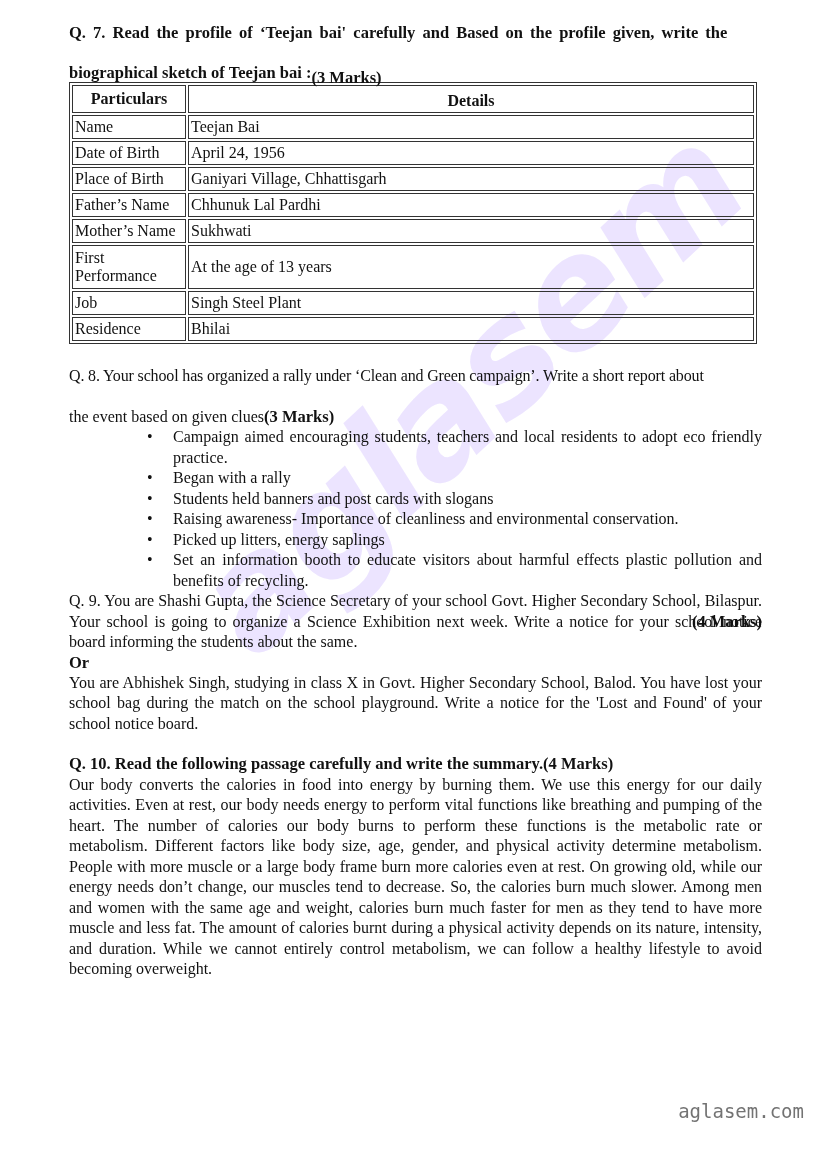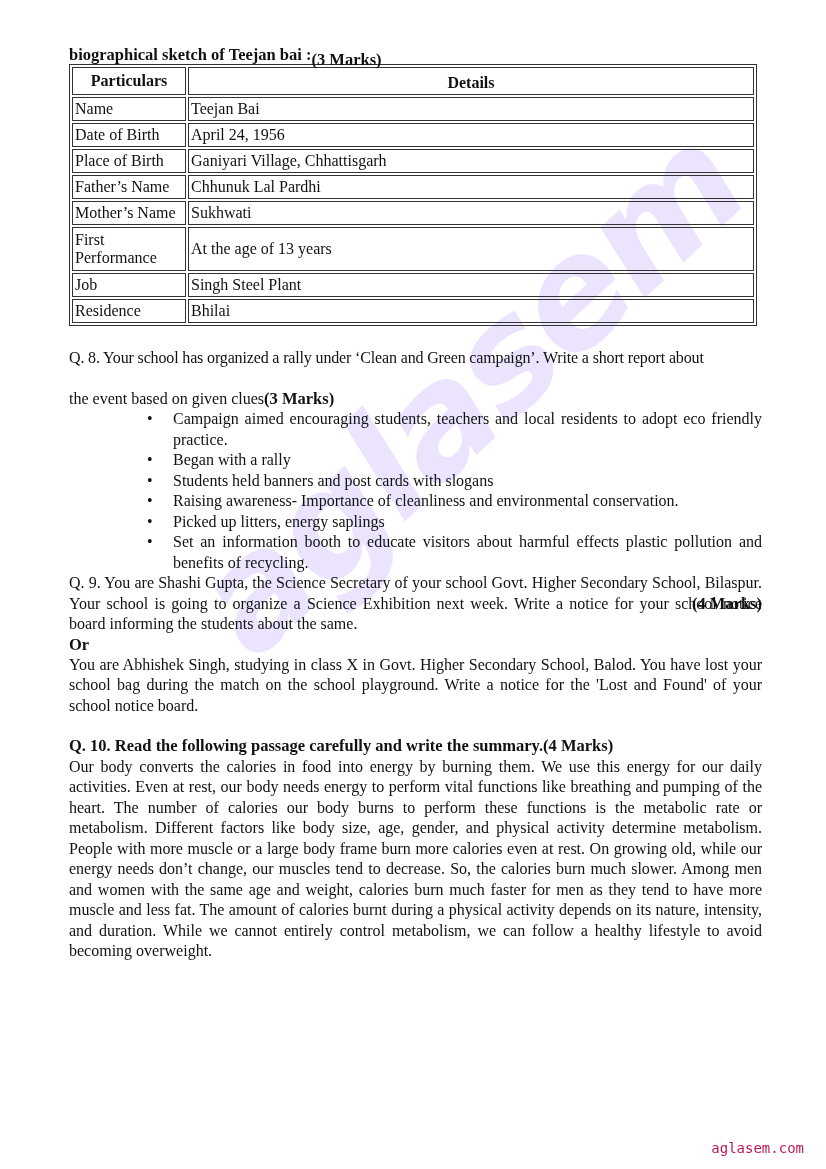--- a/index.html
+++ b/index.html
@@ -34,33 +34,34 @@
   table.profile td.award { text-align: justify; }
   .q { font-size: 16px; line-height: 20.5px; text-align: justify; }
   .q8 { margin-top: 22px; }
   ul.clues { margin: 0; padding-left: 104px; list-style: none; }
   ul.clues li { position: relative; font-size: 16px; line-height: 20.5px; text-align: justify; }
   ul.clues li .bullet { position: absolute; left: -26px; top: 0; }
   .or { text-align: left; font-weight: bold; font-size: 16.5px; line-height: 20px; }
   .q10 { margin-top: 16px; }
   .q10 .head { font-weight: bold; font-size: 16.5px; }
   .footer {
-    position: absolute; right: 22px; top: 1140px;
-    font-family: "DejaVu Sans Mono", monospace; font-size: 14px; color: #be185d;
+    position: absolute; right: 22px; top: 1100px;
+    font-family: "DejaVu Sans Mono", monospace; font-size: 19px; color: #737373;
   }
 </style>
 </head>
 <body>
 
 <div class="page">
   <div class="watermark">aglasem</div>
 
   <div class="content">
 
     <section>
+      <div class="q-head q7-line1">Q. 7. Read the profile of ‘Teejan bai' carefully and Based on the profile given, write the</div>
       <div class="row-flex">
         <span class="q-head">biographical sketch of Teejan bai :</span>
         <span class="marks" style="position:relative; top:6px;">(3 Marks)</span>
       </div>
       <table class="profile">
         <thead>
           <tr>
             <th>Particulars</th>
             <th style="padding-top:6px;margin-top:31px;">Details</th>
           </tr>

